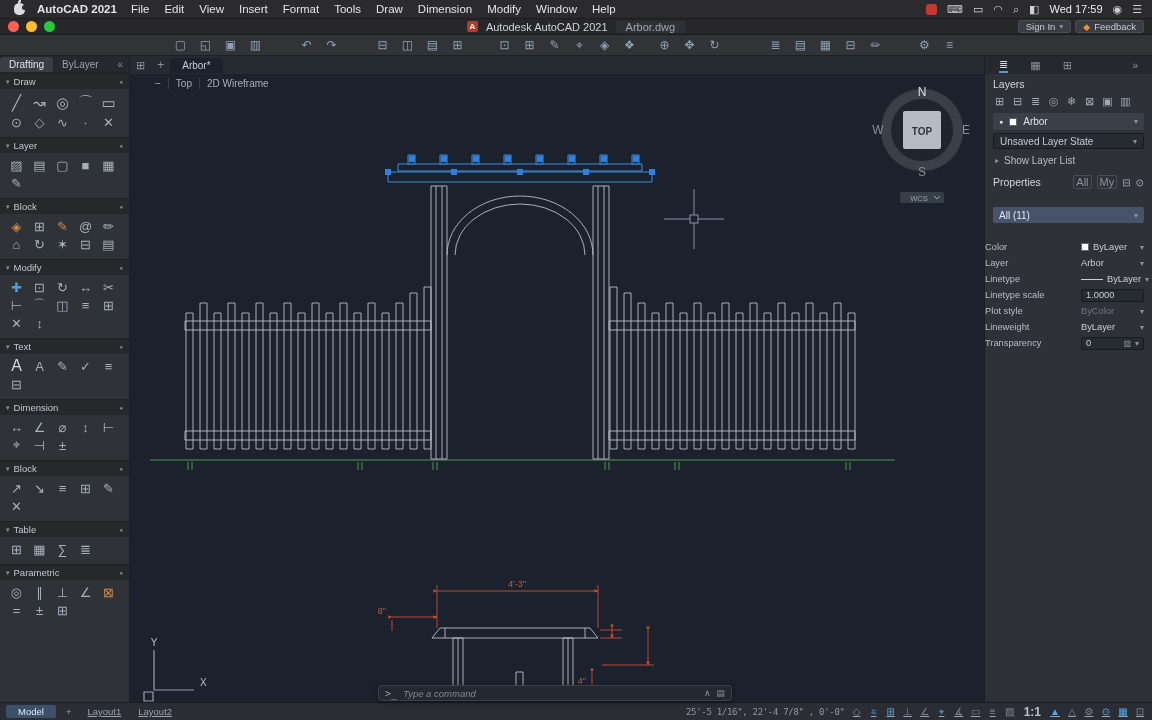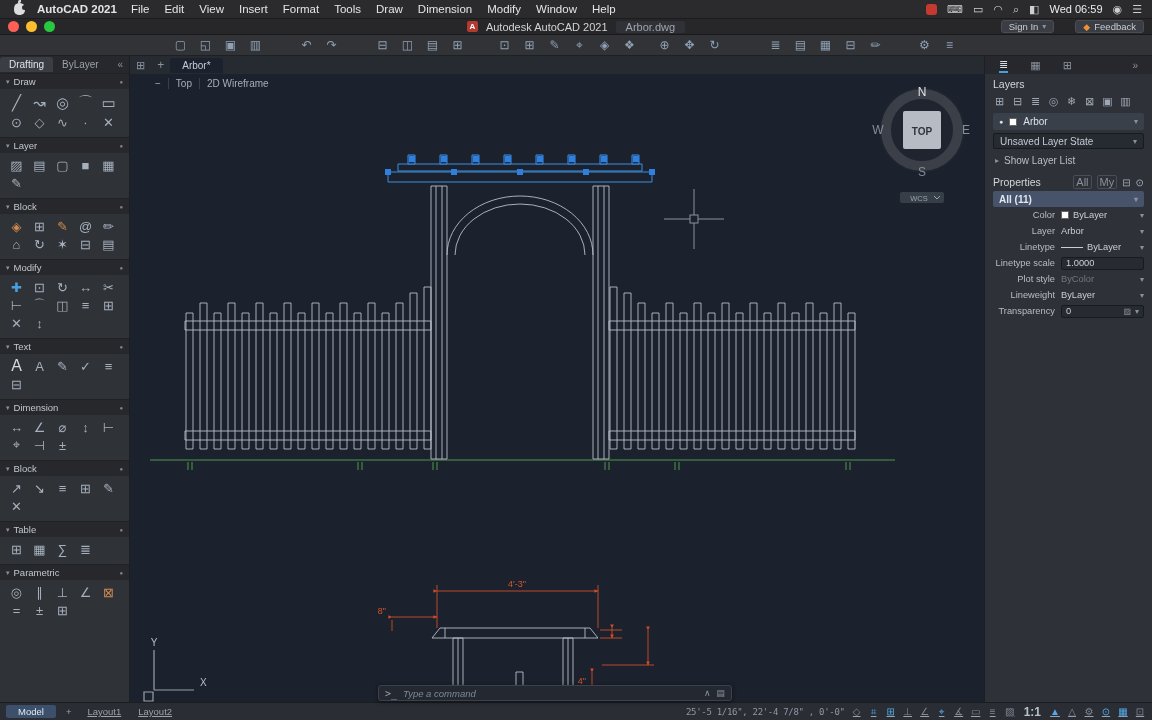--- a/index.html
+++ b/index.html
@@ -25,21 +25,21 @@
   .titlebar { height:16px; background:#272729; display:flex; align-items:center; padding:0 8px; flex:none;
               border-bottom:1px solid #19191b; position:relative; }
   .traffic { display:flex; gap:7px; }
   .light { width:11px; height:11px; border-radius:50%; }
   .light.red{background:#ff5f57}.light.yellow{background:#febc2e}.light.green{background:#28c840}
   .tb-center { position:absolute; left:0; right:0; display:flex; justify-content:center; align-items:center; gap:8px;
                font-size:11px; color:#cfd2d6; pointer-events:none; }
   .acad-logo { width:11px; height:11px; background:#b33a2e; border-radius:2px; color:#fff; font-size:8px; font-weight:bold;
                display:flex; align-items:center; justify-content:center; }
   .doc-name { color:#9fa5ad; background:#303136; padding:0 10px; border-radius:2px; }
-  .tb-right { margin-left:auto; display:flex; gap:21px; align-items:center; z-index:2; }
+  .tb-right { margin-left:auto; display:flex; gap:4px; align-items:center; z-index:2; }
   .tb-btn { height:13px; background:#3a3d43; border:1px solid #4a4d53; border-radius:3px; color:#c9ccd1;
             font-size:9.5px; display:flex; align-items:center; gap:4px; padding:0 7px; }
   .fb-ic { color:#e8913a; font-size:9px; }
 
   
   .toolbar { height:21px; background:#313337; border-bottom:1px solid #1e2024; display:flex; align-items:center;
              padding-left:172px; flex:none; }
   .tb-group { display:flex; gap:8px; align-items:center; }
   .tb-icon { width:17px; text-align:center; color:#8fa0b5; font-size:12px; line-height:1; cursor:default; }
   .g-edit{margin-left:34px}.g-print{margin-left:34px}.g-tools{margin-left:30px}.g-view{margin-left:18px}
@@ -103,25 +103,25 @@
   .l-swatch { width:8px; height:8px; background:#fff; border:1px solid #666; }
   .l-name { flex:1; color:#dbe0e6; }
   .caret { color:#8a919b; font-size:8px; }
   .dropdown { margin:3px 8px; background:#262a31; border:1px solid #171a1f; border-radius:2px; height:16px;
               display:flex; align-items:center; padding:0 6px; gap:4px; }
   .dropdown span:first-child { flex:1; }
   .show-list { display:flex; gap:5px; align-items:center; padding:3px 10px; color:#b9bfc8; }
   .rp-props-head { display:flex; align-items:center; gap:5px; padding:6px 8px 2px; }
   .mini-toggle { font-size:11px; color:#8a919b; border:1px solid #4a4d53; border-radius:2px; padding:0 2px; }
   .rp-head-ic { color:#9fa9b6; font-size:10px; }
-  .selector { margin:0 8px; background:#46536b; border-radius:2px; height:16px; display:flex; align-items:center;
-              padding:0 6px; gap:4px; color:#e2e7ee;font-weight:bold; }
+  .selector { margin:16px 8px; background:#46536b; border-radius:2px; height:16px; display:flex; align-items:center;
+              padding:0 6px; gap:4px; color:#e2e7ee; }
   .selector span:first-child { flex:1; }
   .prop-row { display:flex; align-items:center; height:16px; padding:0 8px 0 0; }
-  .prop-label { width:76px; text-align:right; color:#b6bdc6; font-size:9.3px; padding-right:6px; flex:none; }
+  .prop-label { width:96px; color:#b6bdc6; font-size:9.3px; padding-right:6px; flex:none; }
   .prop-val { flex:1; display:flex; align-items:center; gap:4px; color:#c9cfd6; font-size:9.3px; }
   .prop-val.box { background:#262a31; border:1px solid #171a1f; border-radius:2px; height:13px; padding:0 4px; }
   .prop-val .grow { flex:1; }
   .prop-val.dim { color:#6f7680; }
   .line-sample { width:22px; border-top:1px solid #c9cfd6; }
   .pv-swatch { width:8px; height:8px; background:#fff; border:1px solid #666; }
 
   
   .statusbar { height:18px; background:#2a2d34; border-top:1px solid #1a1c20; display:flex; align-items:center;
                padding:0 6px; gap:6px; font-size:9.5px; color:#9aa2ad; flex:none; }
@@ -158,21 +158,21 @@
       </div>
     <div class="mb-right">
       <div class="mb-icons mb-right" style="margin-left:0">
           <span class="mb-ic record"></span>
           <span class="mb-ic">⌨</span>
           <span class="mb-ic">▭</span>
           <span class="mb-ic">◠</span>
           <span class="mb-ic">⌕</span>
           <span class="mb-ic">◧</span>
         </div>
-      <span class="mb-clock">Wed 06:59</span>
+      <span class="mb-clock">Wed 17:59</span>
       <div class="mb-icons mb-right" style="margin-left:0">
           <span class="mb-ic">◉</span>
           <span class="mb-ic">☰</span>
         </div>
     </div>
   </div>
 
   <div class="titlebar">
     <div class="traffic">
       <span class="light red"></span>

